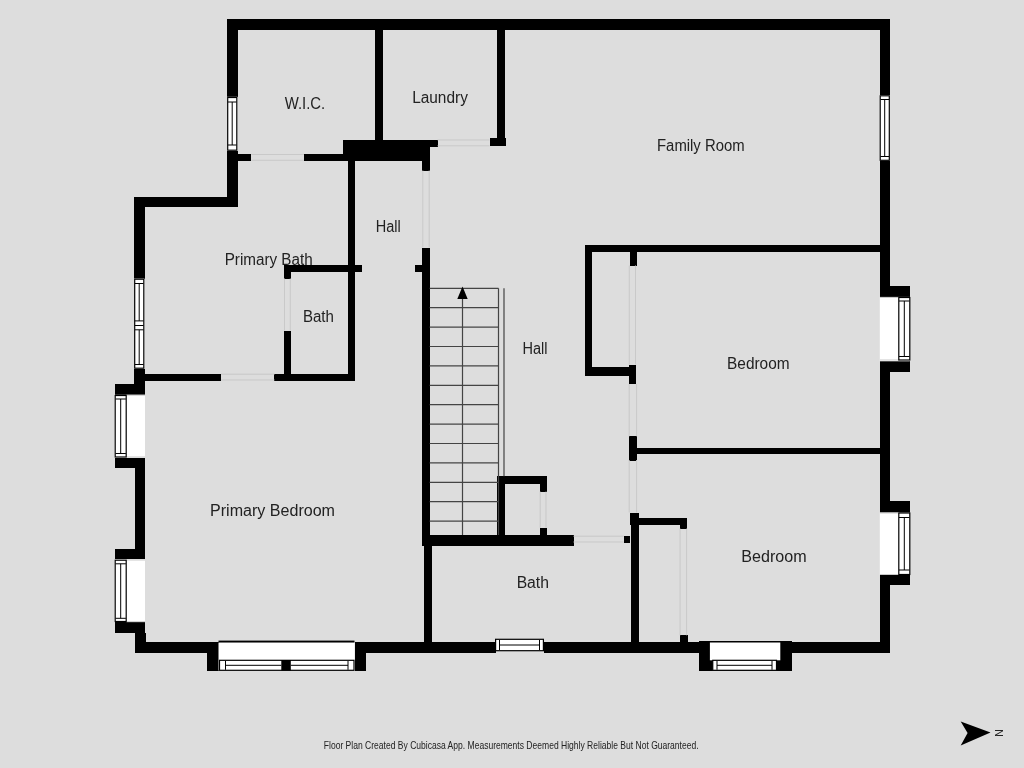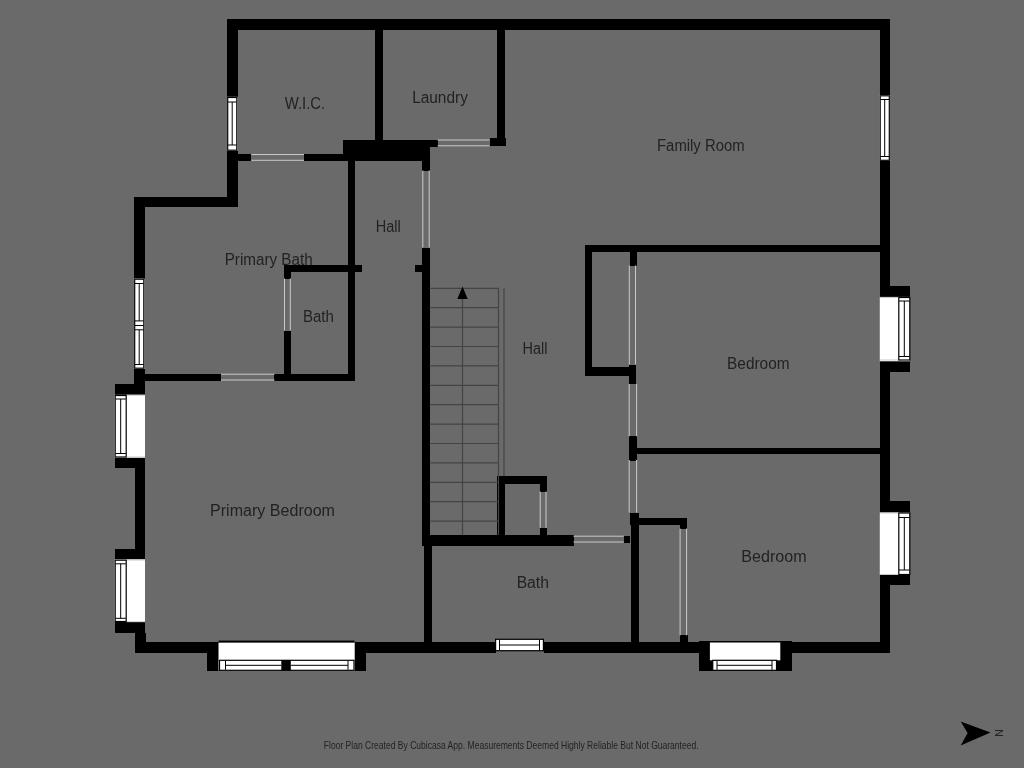--- a/index.html
+++ b/index.html
@@ -1,16 +1,16 @@
 <!DOCTYPE html>
 <html><head>
 <meta charset="utf-8">
 <style>
   html,body{margin:0;padding:0;background:#ffffff;}
-  .page{position:relative;width:1024px;height:768px;background:#4d7c0f;overflow:hidden;filter:grayscale(1);}
+  .page{position:relative;width:1024px;height:768px;background:#bef264;overflow:hidden;filter:grayscale(1);}
   svg{position:absolute;left:0;top:0;}
   text{font-family:"Liberation Sans",sans-serif;fill:#222222;}
   .lbl{font-size:16px;}
   .foot{font-size:11.5px;}
 </style>
 </head>
 <body>
 <div class="page">
 <svg width="1024" height="768" viewBox="0 0 1024 768">
 <g shape-rendering="crispEdges">

